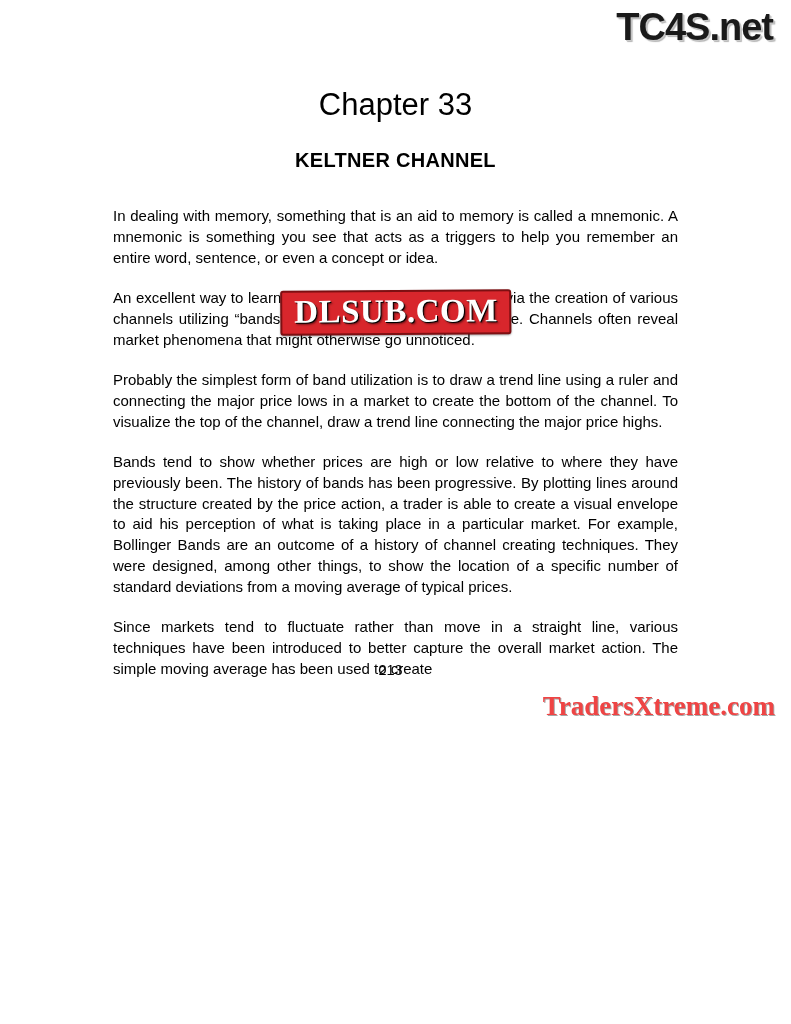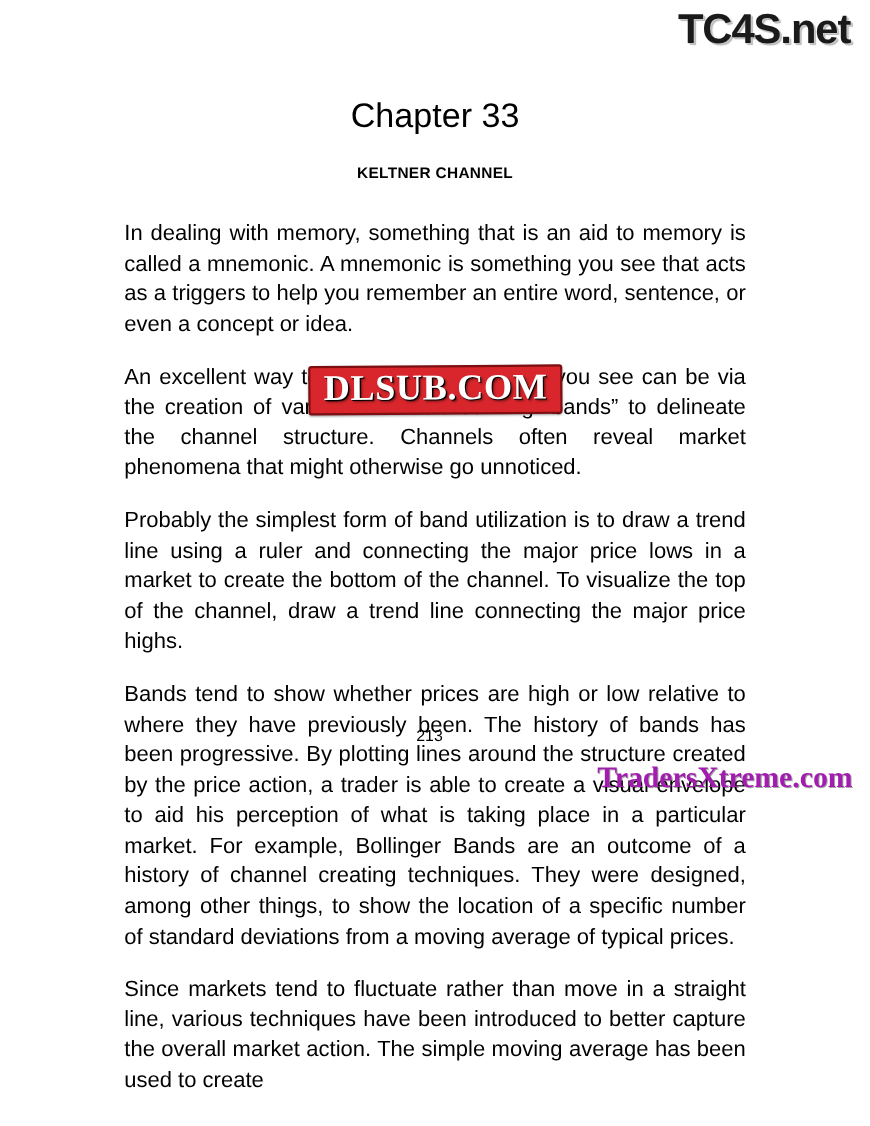--- a/index.html
+++ b/index.html
@@ -50,33 +50,33 @@
     text-align: center;
     font-size: 31px;
     font-weight: normal;
     margin: 0 0 0 0;
     line-height: 1.2;
     letter-spacing: 0px;
   }
 
   .chapter-subtitle {
     text-align: center;
-    font-size: 14px;
+    font-size: 20px;
     font-weight: bold;
     margin: 26px 0 0 0;
     letter-spacing: 0.3px;
   }
 
   .body-text {
     margin-top: 34px;
   }
 
   .body-text p {
     margin: 0 0 20px 0;
-    font-size: 20px;
+    font-size: 15px;
     line-height: 1.38;
     text-align: justify;
     text-justify: inter-word;
   }
 
   .body-text p:last-child {
     margin-bottom: 0;
   }
 
   
@@ -113,21 +113,21 @@
     font-size: 14.5px;
   }
 
   .bottom-watermark {
     position: absolute;
     bottom: 4px;
     right: 16px;
     font-family: "Liberation Serif", serif;
     font-weight: bold;
     font-size: 27px;
-    color: #a21caf;
+    color: #ef4444;
     text-shadow: 1px 1px 0 rgba(0,0,0,0.35);
     letter-spacing: 0px;
     line-height: 1;
   }
 </style>
 </head>
 <body>
 
 <div class="page">
 

